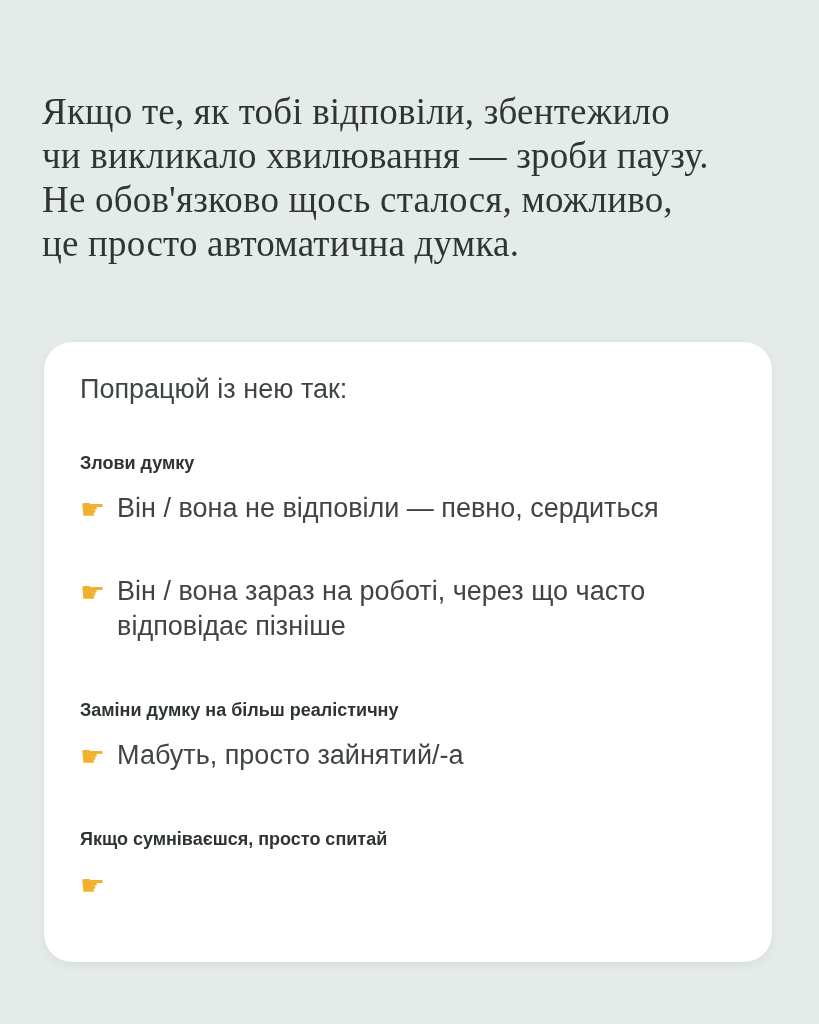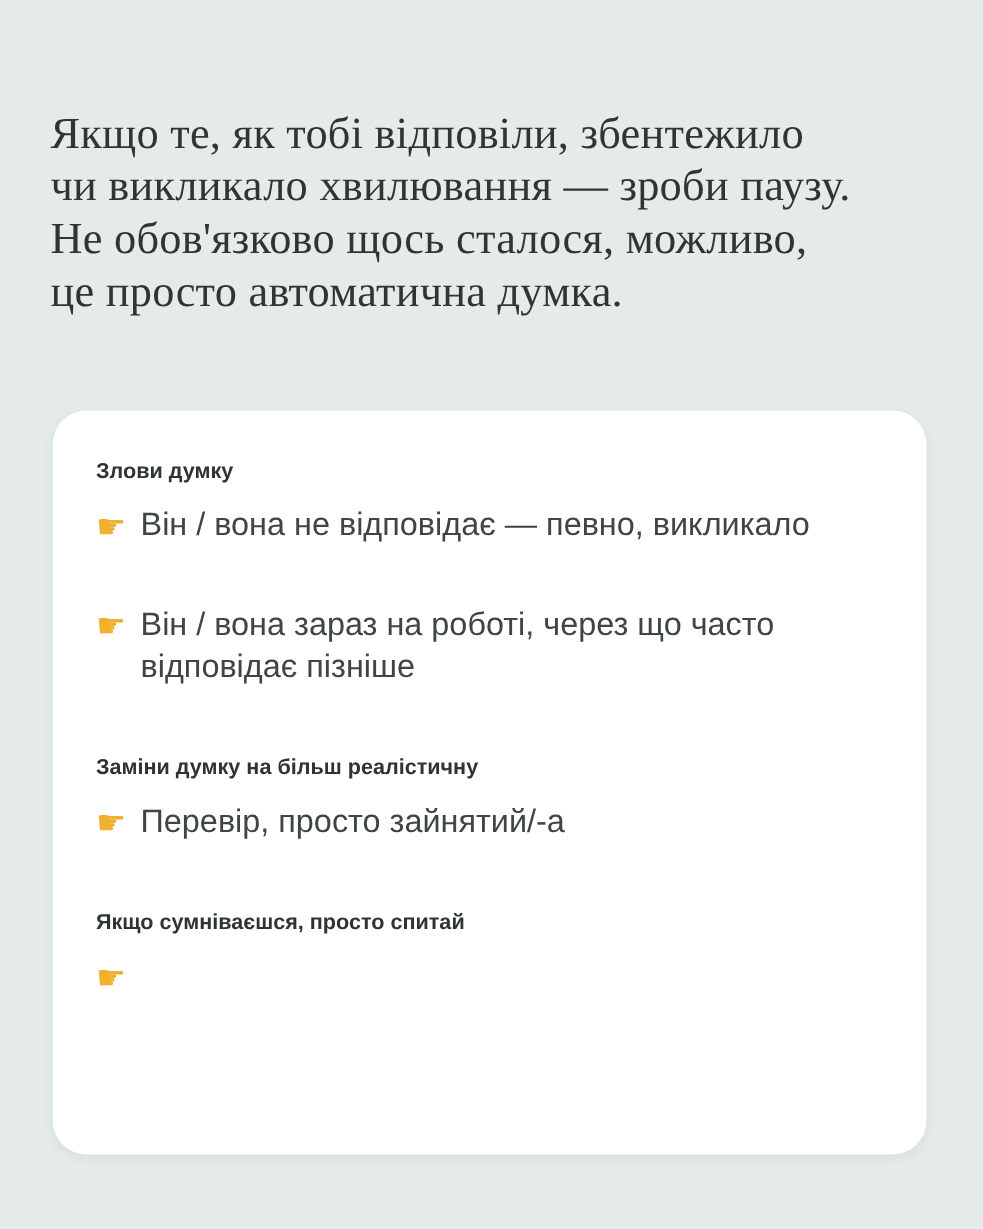--- a/index.html
+++ b/index.html
@@ -72,42 +72,43 @@
 
 <div class="page">
 
   <div class="intro">Якщо те, як тобі відповіли, збентежило
 чи викликало хвилювання — зроби паузу.
 Не обов'язково щось сталося, можливо,
 це просто автоматична думка.</div>
 
   <div class="card">
 
+    <h2 class="card-title">Попрацюй із нею так:</h2>
 
     <section class="step">
       <h3 class="step-heading">Злови думку</h3>
       <div class="example">
         <span class="pointer">☛</span>
-        <span class="example-text">Він / вона не відповідає — певно, викликало</span>
+        <span class="example-text">Він / вона не відповіли — певно, сердиться</span>
       </div>
     </section>
 
     <section class="step">
       <div class="example">
         <span class="pointer">☛</span>
         <span class="example-text">Він / вона зараз на роботі, через що часто
 відповідає пізніше</span>
       </div>
     </section>
 
     <section class="step">
       <h3 class="step-heading">Заміни думку на більш реалістичну</h3>
       <div class="example">
         <span class="pointer">☛</span>
-        <span class="example-text">Перевір, просто зайнятий/-а</span>
+        <span class="example-text">Мабуть, просто зайнятий/-а</span>
       </div>
     </section>
 
     <section class="step">
       <h3 class="step-heading">Якщо сумніваєшся, просто спитай</h3>
       <div class="example">
         <span class="pointer">☛</span>
       </div>
     </section>
 

